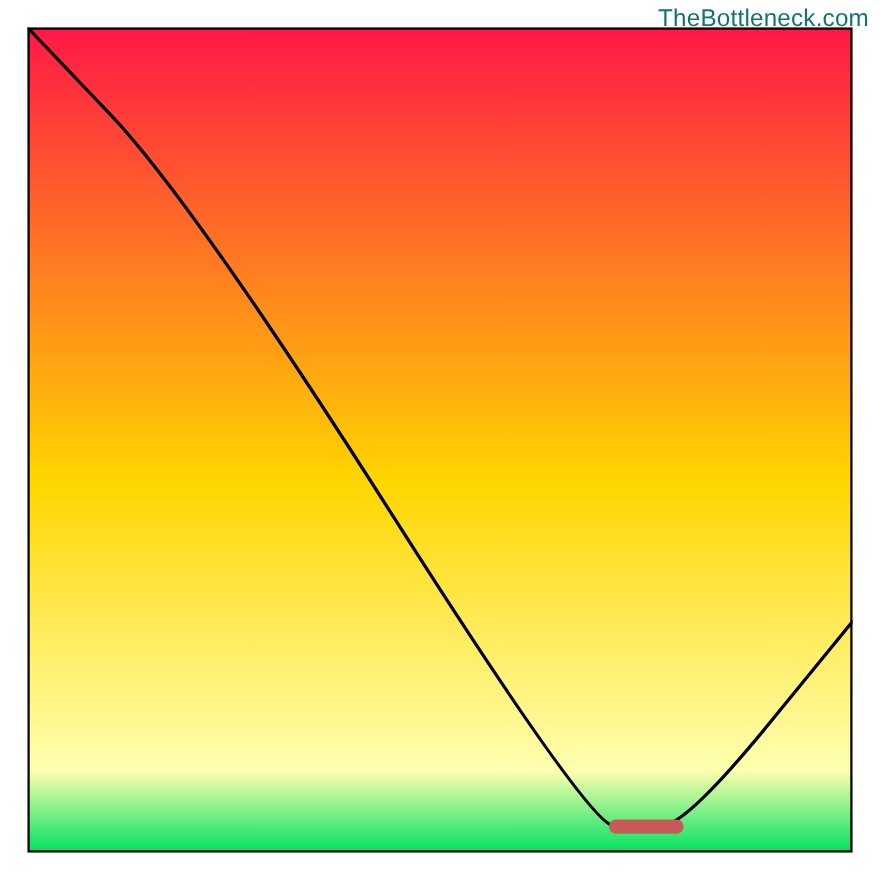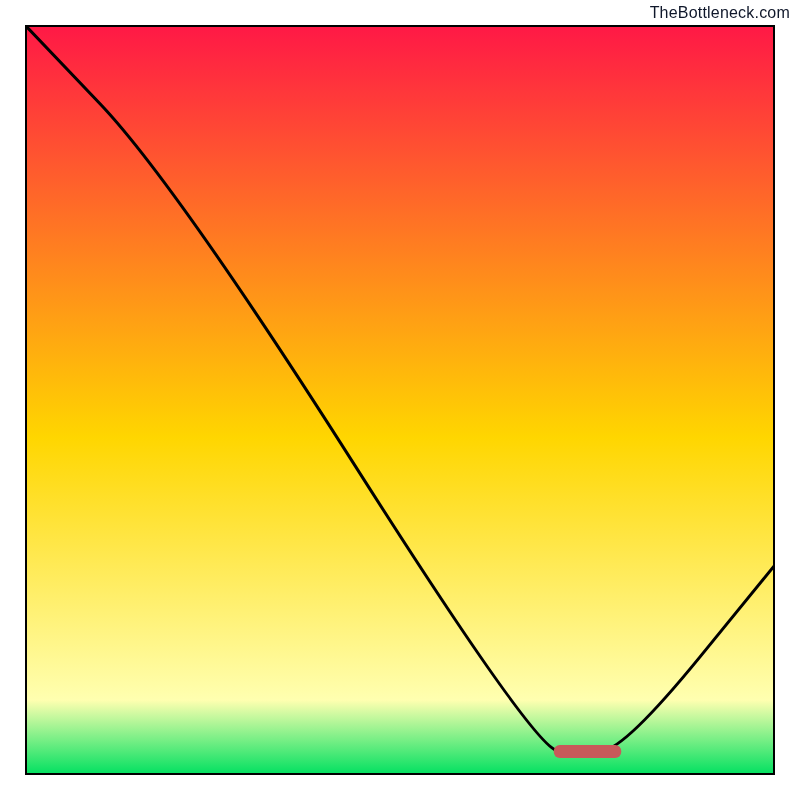--- a/index.html
+++ b/index.html
@@ -13,22 +13,22 @@
   .wrap {
     position: relative;
     width: 800px;
     height: 800px;
     background: #ffffff;
   }
   .watermark {
     position: absolute;
     top: 4px;
     right: 10px;
-    color: #0f172a;
-    font-size: 16px;
+    color: #0f766e;
+    font-size: 22px;
     font-weight: 500;
     letter-spacing: 0.2px;
     z-index: 20;
   }
   .plot-area {
     position: absolute;
     left: 25px;
     top: 25px;
     width: 750px;
     height: 750px;

